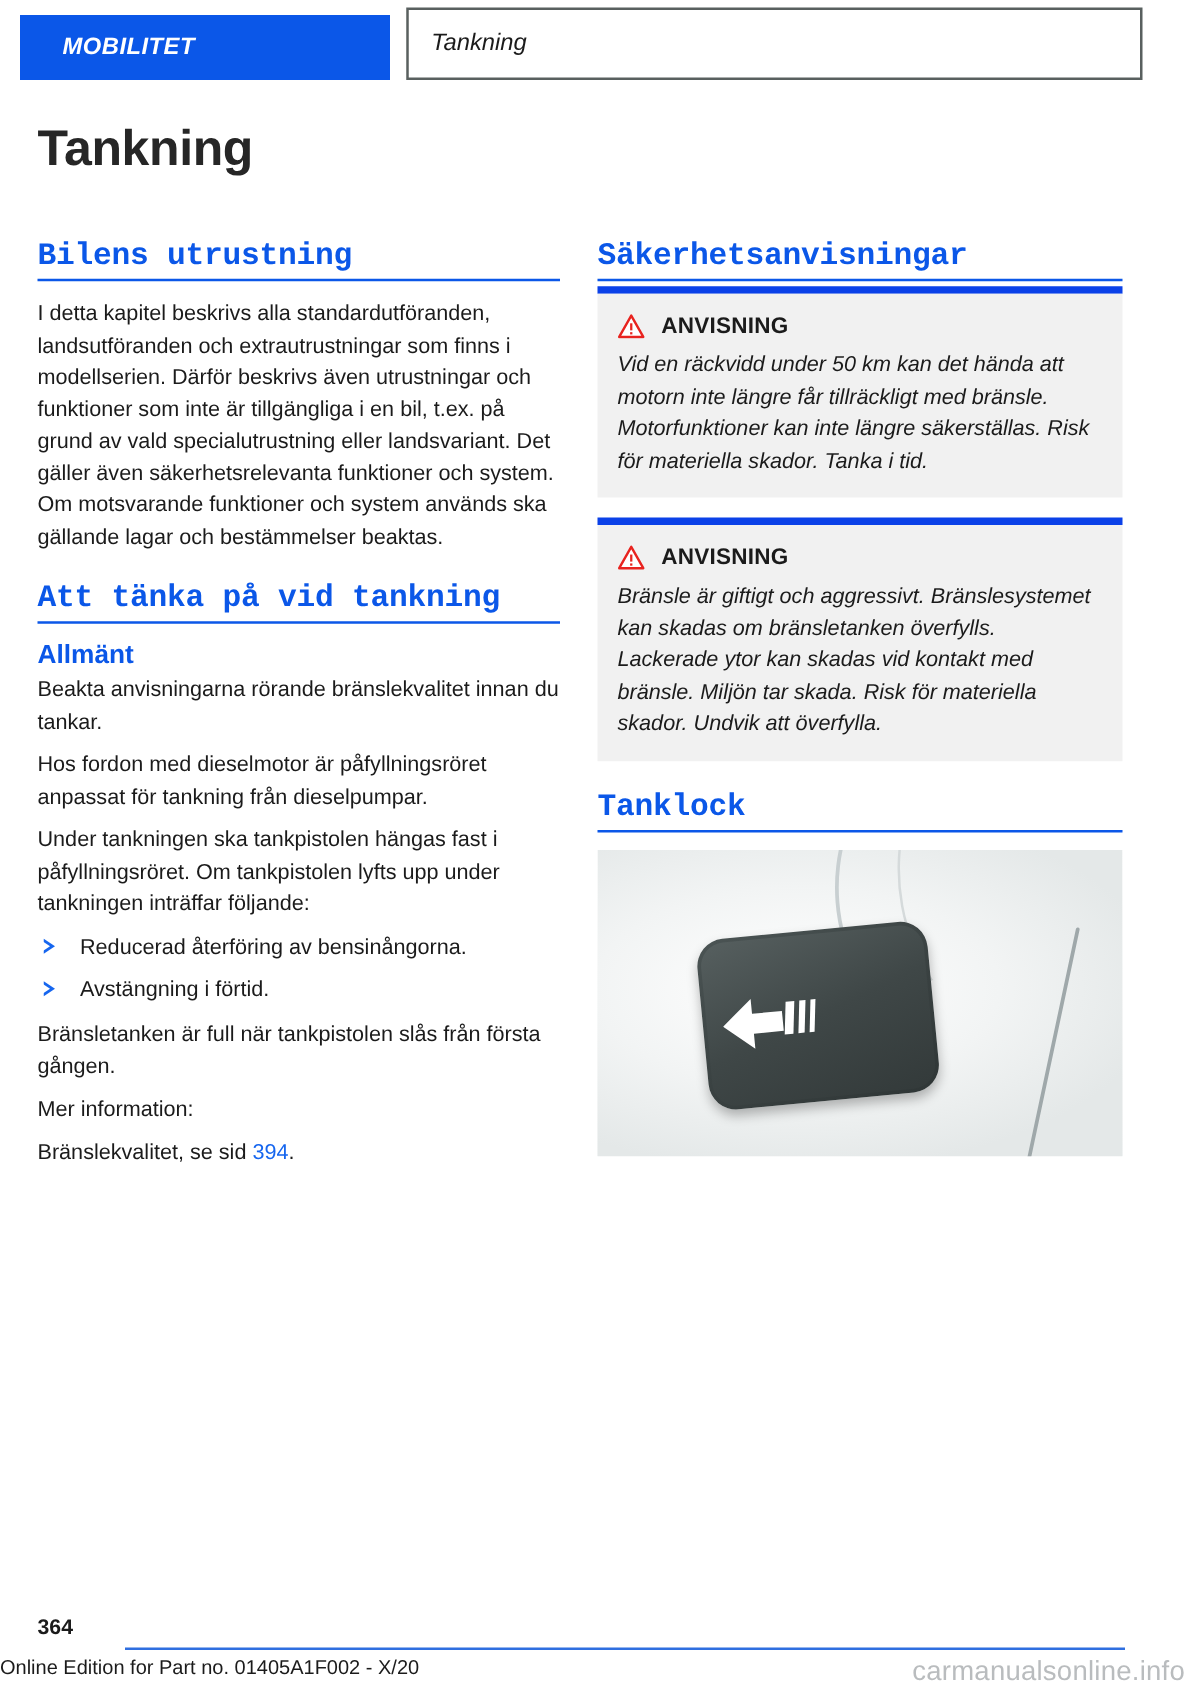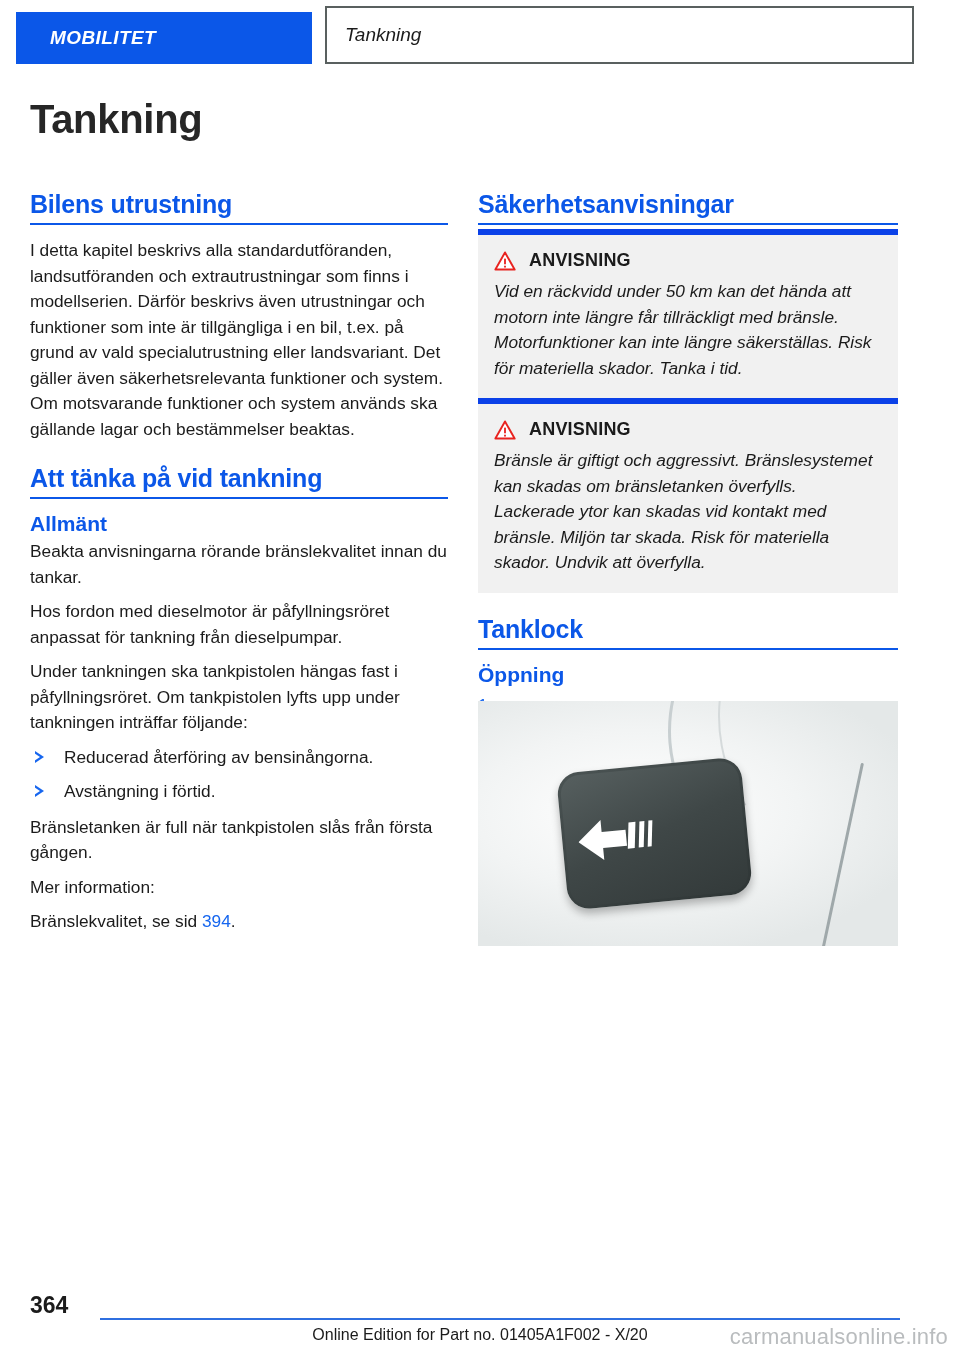--- a/index.html
+++ b/index.html
@@ -36,21 +36,21 @@
     font-size: 40px; font-weight: bold; color: #262626;
     letter-spacing: -0.3px;
   }
 
   .col { position: absolute; top: 190px; }
   .col-left  { left: 30px;  width: 418px; }
   .col-right { left: 478px; width: 420px; }
 
   h2.section {
     font-size: 25px; font-weight: bold; color: #0b57e8;
-    letter-spacing: -0.2px; margin-bottom: 4px;
+    letter-spacing: -0.2px; margin-bottom: 4px; font-family: Liberation Mono, monospace;
   }
   .rule-blue { height: 2px; background: #0b57e8; width: 100%; margin-bottom: 13px; }
 
   h3.sub {
     font-size: 21px; font-weight: bold; color: #0b57e8;
     margin-bottom: 3px; margin-top: 16px;
   }
 
   p.body {
     font-size: 17.3px; line-height: 25.5px; color: #1b1b1b;
@@ -85,21 +85,21 @@
   ol.num-list li {
     position: relative; padding-left: 33px;
     font-size: 17.3px; line-height: 25.5px; margin-bottom: 6px;
   }
   ol.num-list li .num {
     position: absolute; left: 0; top: 0;
     color: #1666ef; font-size: 17.3px;
   }
 
   
-  .notice { width: 100%; margin-bottom: 0; }
+  .notice { width: 100%; margin-bottom: 16px; }
   .notice-bar { height: 6px; background: #0b41e8; }
   .notice-body { background: #f1f1f1; padding: 15px 16px 17px 16px; }
   .notice-head {
     display: flex; align-items: center; gap: 13px; margin-bottom: 8px;
   }
   .warn-icon { width: 22px; height: 20px; display: block; }
   .notice-title {
     font-size: 18px; font-weight: bold; color: #1b1b1b; letter-spacing: 0.2px;
   }
   .notice-text { font-size: 17.3px; line-height: 25.5px; color: #1b1b1b; font-style: italic; }
@@ -144,29 +144,29 @@
     position: absolute; left: 3px; top: 3px; right: 3px; bottom: 3px;
     border-radius: 19px;
     background: linear-gradient(160deg,#565f5f 0%,#3f4747 50%,#333a3a 100%);
   }
   .fig-arrow { position: absolute; left: 16px; top: 44px; width: 105px; height: 52px; }
 
   
   .footer { position: absolute; left: 0; bottom: 0; width: 960px; height: 90px; }
   .page-num {
     position: absolute; left: 30px; top: 20px;
-    font-size: 23px; font-weight: bold; color: #1b1b1b;
+    font-size: 17px; font-weight: bold; color: #1b1b1b;
   }
   .footer-rule {
     position: absolute; left: 100px; top: 46px; width: 800px; height: 2px;
     background: #2f6fe0;
   }
   .footer-note {
     position: absolute; left: 0; top: 54px; width: 960px;
-    text-align: center; font-size: 16px; color: #1b1b1b;
+    text-align: left; font-size: 16px; color: #1b1b1b;
   }
   .watermark {
     position: absolute; right: 12px; top: 52px;
     font-size: 22px; color: #b9bcbe;
     letter-spacing: 0.2px;
   }
 </style>
 </head>
 <body>
 
@@ -247,21 +247,20 @@
           </svg>
           <span class="notice-title">ANVISNING</span>
         </div>
         <div class="notice-text">Bränsle är giftigt och aggressivt. Bränslesystemet kan skadas om bränsletanken överfylls. Lackerade ytor kan skadas vid kontakt med bränsle. Miljön tar skada. Risk för materiella skador. Undvik att överfylla.</div>
       </div>
     </div>
 
     <h2 class="section" style="margin-top:22px;">Tanklock</h2>
     <div class="rule-blue"></div>
 
-    <h3 class="sub" style="margin-top:6px;">Öppning</h3>
 
     <ol class="num-list">
       <li>
         <span class="num">1.</span>
       </li>
     </ol>
 
     <div class="figure">
       <div class="fig-body-shade"></div>
       <div class="fig-arc2"></div>

